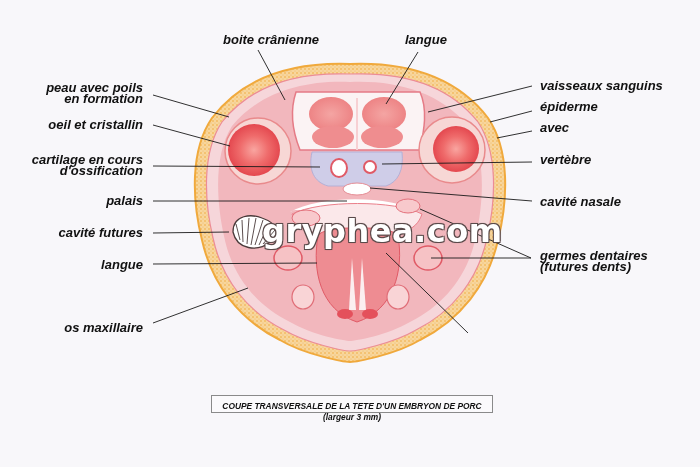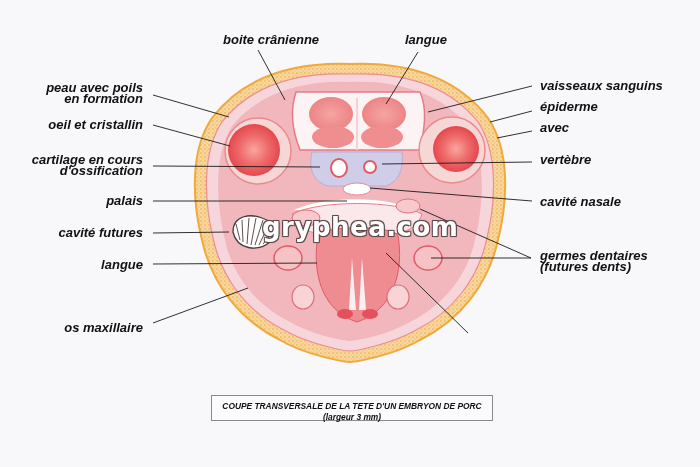--- a/index.html
+++ b/index.html
@@ -11,28 +11,28 @@
   }
   .stage { position: absolute; left: 0; top: 0; width: 700px; height: 467px; }
   .lbl {
     position: absolute;
     font-size: 13px; font-weight: bold; font-style: italic;
     color: #111; line-height: 10.5px; white-space: pre;
   }
   .lbl.r { text-align: right; }
   .lbl.l { text-align: left; }
   .caption {
-    position: absolute; left: 211px; top: 395px; width: 282px; height: 26px;
+    position: absolute; left: 211px; top: 395px; width: 282px; height: 18px;
     border: 1px solid #8a8a8a; background: #fbfafc;
     text-align: center; font-size: 8.4px; font-weight: bold; font-style: italic;
     color: #111; line-height: 11px; box-sizing: border-box; padding-top: 5px;
   }
   .wm {
     position: absolute; left: 262px; top: 212px;
-    font-size: 26px; font-weight: bold; color: #fff;
+    font-size: 32px; font-weight: bold; color: #fff;
     letter-spacing: 0.5px;
     text-shadow: -1px -1px 0 #5a4a4a, 1px -1px 0 #5a4a4a, -1px 1px 0 #5a4a4a, 1px 1px 0 #5a4a4a, 0 0 2px #5a4a4a;
     font-family: "DejaVu Sans", sans-serif;
   }
 </style>
 </head>
 <body>
 
 <div class="stage">
 

